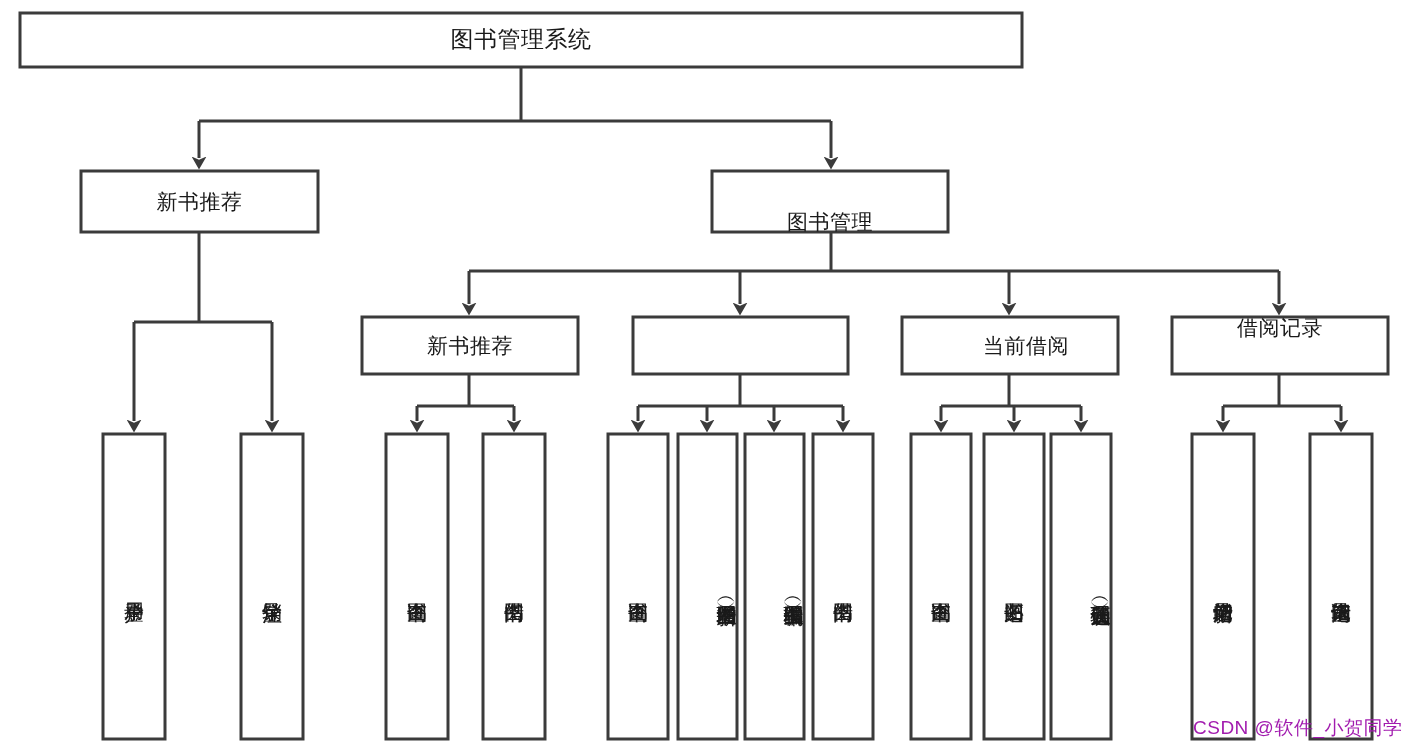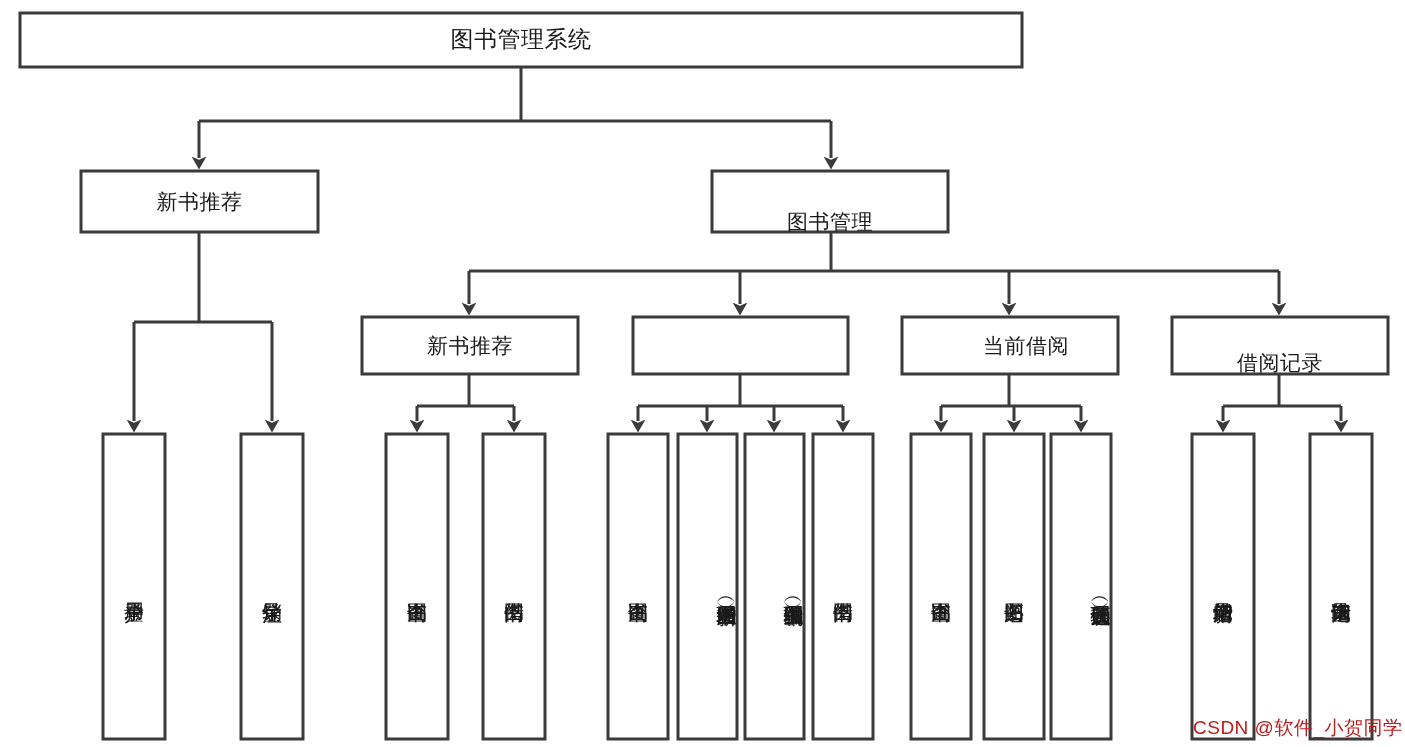--- a/index.html
+++ b/index.html
@@ -69,21 +69,21 @@
     pointer-events: none;
   }
   .node-label-v.align-mid {
     justify-content: center;
   }
   .node-label-v.align-top {
     justify-content: flex-start;
   }
   .watermark {
     position: absolute;
-    color: #b91c1c;
+    color: #a21caf;
     font-size: 19px;
     letter-spacing: 0.5px;
     white-space: nowrap;
     pointer-events: none;
     user-select: none;
   }
 </style>
 </head>
 <body>
 
@@ -165,21 +165,21 @@
     <path class="connector-line" marker-end="url(#arw)" d="M1341,406 L1341,421"></path>
   </svg>
 
   <div class="node-label-h" style="left:20px; top:13px; width:1002px; height:54px; font-size:23px;border-radius:8px;">图书管理系统</div>
 
   <div class="node-label-h" style="left:81px; top:171px; width:237px; height:61px;">新书推荐</div>
   <div class="node-label-h" style="left:712px; top:154px; width:236px; height:69px;margin-top:33px;">图书管理</div>
 
   <div class="node-label-h" style="left:362px; top:317px; width:216px; height:57px;">新书推荐</div>
   <div class="node-label-h" style="left:902px; top:317px; width:248px; height:57px;">当前借阅</div>
-  <div class="node-label-h" style="left:1172px; top:334px; width:216px; height:57px;">借阅记录</div>
+  <div class="node-label-h" style="left:1172px; top:300px; width:216px; height:57px;font-family:Liberation Serif, serif;">借阅记录</div>
 
   <div class="node-label-v align-mid" style="left:103px; top:434px; width:62px; height:305px;">用户登录</div>
   <div class="node-label-v align-mid" style="left:241px; top:434px; width:62px; height:305px;">注销登录</div>
 
   <div class="node-label-v align-mid" style="left:386px; top:434px; width:62px; height:305px;">查询图书</div>
   <div class="node-label-v align-mid" style="left:483px; top:434px; width:62px; height:305px;">借阅图书</div>
 
   <div class="node-label-v align-mid" style="left:608px; top:434px; width:60px; height:305px;">查询图书</div>
   <div class="node-label-v align-top" style="left:678px; top:440px; width:59px; height:299px;">新增图书（管理员）</div>
   <div class="node-label-v align-top" style="left:745px; top:440px; width:59px; height:299px;">编辑图书（管理员）</div>

